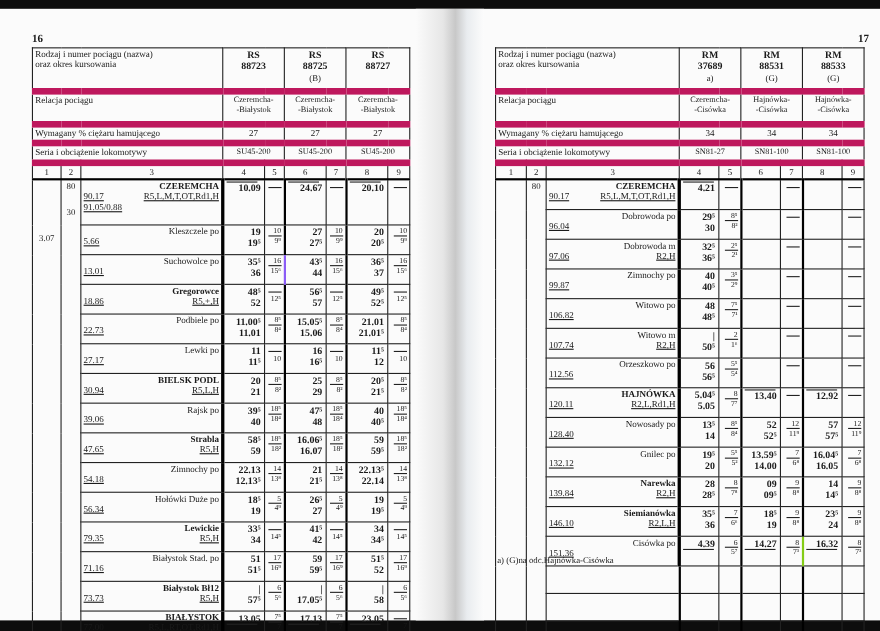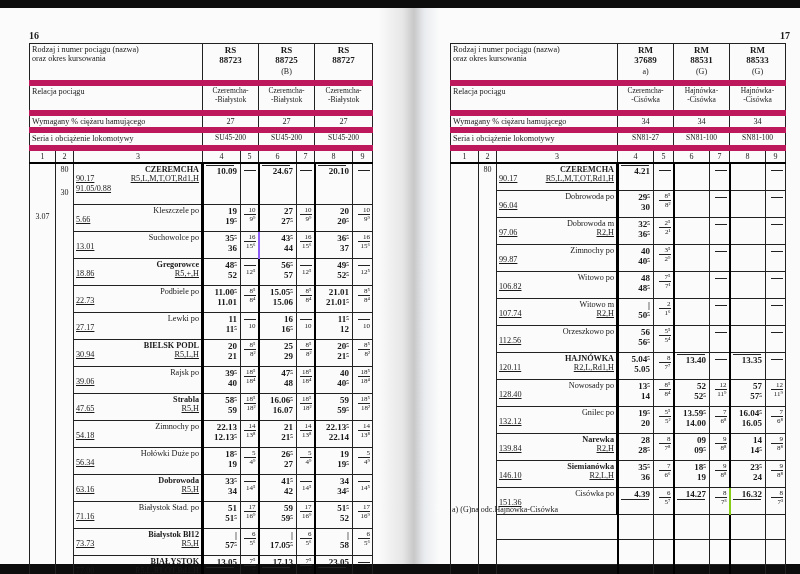--- a/index.html
+++ b/index.html
@@ -506,23 +506,23 @@
                 <span>19</span>
               </span>
               <span>
                 <span>19⁵</span>
               </span>
             </td>
             <td class="run"><span class="top">5</span><br><span>4⁹</span></td>
           </tr>
           <tr class="row2">
             <td class="thick-r" style="">
-              <span class="st-name st-bold">Dobrowoda</span>
-              <span class="st-km">
-                <span>63.16</span>
+              <span class="st-name st-bold">Lewickie</span>
+              <span class="st-km">
+                <span>79.35</span>
                 <span>R5,H</span>
               </span>
             </td>
             <td class="time thick-l" style="">
               <span>
                 <span>33⁵</span>
               </span>
               <span>
                 <span>34</span>
               </span>
@@ -989,21 +989,21 @@
               <span>
                 <span>13.40</span>
               </span>
             </td>
             <td class="run"><span class="top"></span><br><span></span></td>
             <td class="time" style="border-left:2px solid #000">
               <span>
                 <span class="dash"></span>
               </span>
               <span>
-                <span>13.35</span>
+                <span>12.92</span>
               </span>
             </td>
             <td class="run"><span class="top"></span><br><span></span></td>
           </tr>
           <tr class="row2">
             <td class="thick-r" style="">
               <span class="st-name ">Nowosady po</span>
               <span class="st-km">
                 <span>128.40</span>
                 <span></span>

